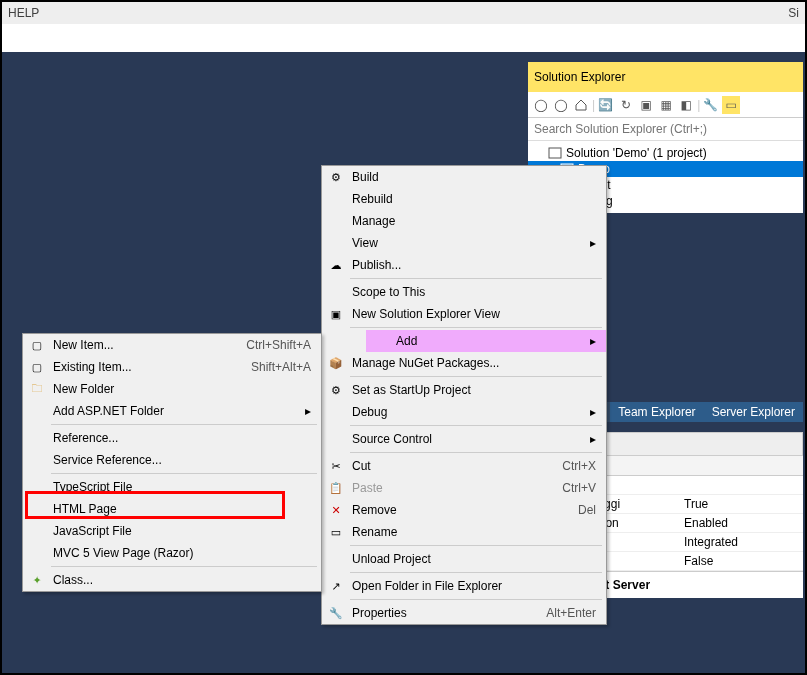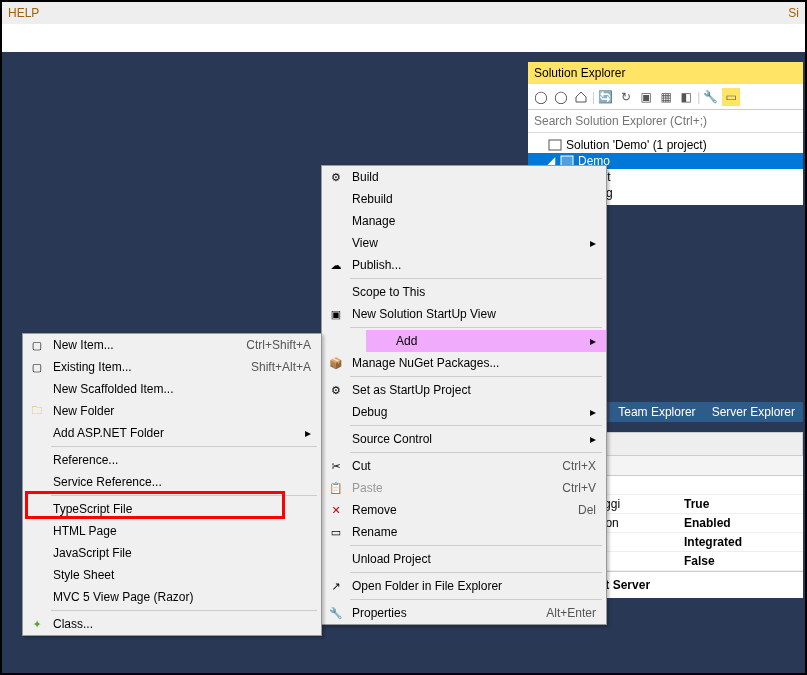--- a/index.html
+++ b/index.html
@@ -1,42 +1,42 @@
 <!DOCTYPE html>
 <html><head>
 <meta charset="utf-8">
 <style>
   * { box-sizing: border-box; margin: 0; padding: 0; font-family: "Segoe UI", Tahoma, sans-serif; font-size: 12px; }
   body { width: 807px; height: 675px; background: #fff; position: relative; overflow: hidden; border: 2px solid #000; }
-  .menubar { height: 22px; background: #eee; display:flex; align-items:center; gap:4px; padding:0 6px; color:#a16207; }
+  .menubar { height: 22px; background: #eee; display:flex; align-items:center; gap:4px; padding:0 6px; color:#404040; }
   .toolbar { height: 28px; background: #e5e5e5; border-bottom:1px solid #ccc; display:flex; align-items:center; gap:4px; padding:0 4px;margin-top:36px;}
   .toolbar select { height:20px; font-size:12px;}
   .tbtn { width:22px; height:22px; border:1px solid transparent; display:flex; align-items:center; justify-content:center; }
   .work { position:absolute; top:50px; left:0; right:0; bottom:0; background:#293955;}
   
   .sol-panel { position:absolute; top:60px; right:2px; width:275px; background:#fff; }
-  .sol-title { background:#ffe466; height:22px; display:flex; align-items:center; padding:4px 6px; font-size:12px; }
+  .sol-title { background:#ffe466; height:30px; display:flex; align-items:center; padding:4px 6px; font-size:12px; }
   .sol-tools { height:26px; border-bottom:1px solid #ccc; display:flex; align-items:center; gap:2px; padding:0 4px;}
   .sol-tools .ico { width:18px; height:18px; display:flex; align-items:center; justify-content:center; color:#555;}
   .sol-search { border:none; border-bottom:1px solid #ddd; width:100%; padding:4px 6px; color:#888; }
   .tree { padding:4px 0;}
   .tree-row { display:flex; align-items:center; gap:4px; padding:1px 6px; white-space:nowrap;}
   .tree-row.sel { background:#0078d7; color:#fff;}
   .exp { width:10px; display:inline-block; color:#555;}
   .tabs-strip { display:flex; position:absolute; top:400px; right:2px;}
   .tabs-strip .tab { padding:3px 8px; color:#fff; font-size:11px;}
   .tabs-strip .tab.inactive{ background:#2d5c8a;text-align:center;}
   
   .props-panel { position:absolute; top:430px; right:2px; width:275px; background:#fff;}
   .props-title { background:#eee; padding:4px 6px; border:1px solid #ccc;}
   .props-tool { height:20px; border-bottom:1px solid #ccc; background:#f4f4f4;}
   .props-grid { font-size:11px;}
   .props-row { display:flex; border-bottom:1px solid #eee;}
   .props-row .k{ width:150px; padding:2px 6px; overflow:hidden; white-space:nowrap; text-overflow:clip;}
-  .props-row .v{ flex:1; padding:2px 6px; font-weight:bold;}
+  .props-row .v{ flex:1; padding:2px 6px; font-weight:normal;}
   .props-row.lead .k{font-weight:bold;}
   .props-row.lead .v{font-weight:normal;}
   .props-desc{ padding:6px; font-weight:bold; border-top:1px solid #ccc;}
   
   .ctx { position:absolute; background:#f0f0f0; border:1px solid #999; box-shadow:2px 2px 3px rgba(0,0,0,0.25);}
   .ctx-row { display:flex; align-items:center; height:22px; padding:0 10px 0 30px; position:relative; white-space:nowrap;}
   .ctx-row.hi { background:#f0abfc;margin-left:44px;}
   .ctx-row.dis { color:#999;}
   .ctx-sep { height:1px; background:#ccc; margin:2px 4px 2px 28px;}
   .ctx .ico { position:absolute; left:6px; width:16px; height:16px; display:flex; align-items:center; justify-content:center; font-size:11px;}
@@ -162,21 +162,21 @@
   <div class="ctx-row">
       <span class="ico">☁</span>
       <span>Publish...</span>
     </div>
   <div class="ctx-sep"></div>
   <div class="ctx-row">
       <span>Scope to This</span>
     </div>
   <div class="ctx-row">
       <span class="ico">▣</span>
-      <span>New Solution StartUp View</span>
+      <span>New Solution Explorer View</span>
     </div>
   <div class="ctx-sep"></div>
   <div class="ctx-row hi">
       <span>Add</span>
       <span class="sub">▸</span>
     </div>
   <div class="ctx-row">
       <span class="ico">📦</span>
       <span>Manage NuGet Packages...</span>
     </div>
@@ -236,23 +236,20 @@
       <span class="ico">▢</span>
       <span>New Item...</span>
       <span class="short">Ctrl+Shift+A</span>
     </div>
   <div class="ctx-row">
       <span class="ico">▢</span>
       <span>Existing Item...</span>
       <span class="short">Shift+Alt+A</span>
     </div>
   <div class="ctx-row">
-      <span>New Scaffolded Item...</span>
-    </div>
-  <div class="ctx-row">
       <span class="ico" style="color:#d9a441">🗀</span>
       <span>New Folder</span>
     </div>
   <div class="ctx-row">
       <span>Add ASP.NET Folder</span>
       <span class="sub">▸</span>
     </div>
   <div class="ctx-sep"></div>
   <div class="ctx-row">
       <span>Reference...</span>
@@ -264,23 +261,20 @@
   <div class="ctx-row">
       <span>TypeScript File</span>
     </div>
   <div class="ctx-row">
       <span>HTML Page</span>
     </div>
   <div class="ctx-row">
       <span>JavaScript File</span>
     </div>
   <div class="ctx-row">
-      <span>Style Sheet</span>
-    </div>
-  <div class="ctx-row">
       <span>MVC 5 View Page (Razor)</span>
     </div>
   <div class="ctx-sep"></div>
   <div class="ctx-row">
       <span class="ico" style="color:#5aa02c">✦</span>
       <span>Class...</span>
     </div>
 </div>
 
 <div class="red-box" style="top:489px; left:23px; width:260px; height:28px"></div>

